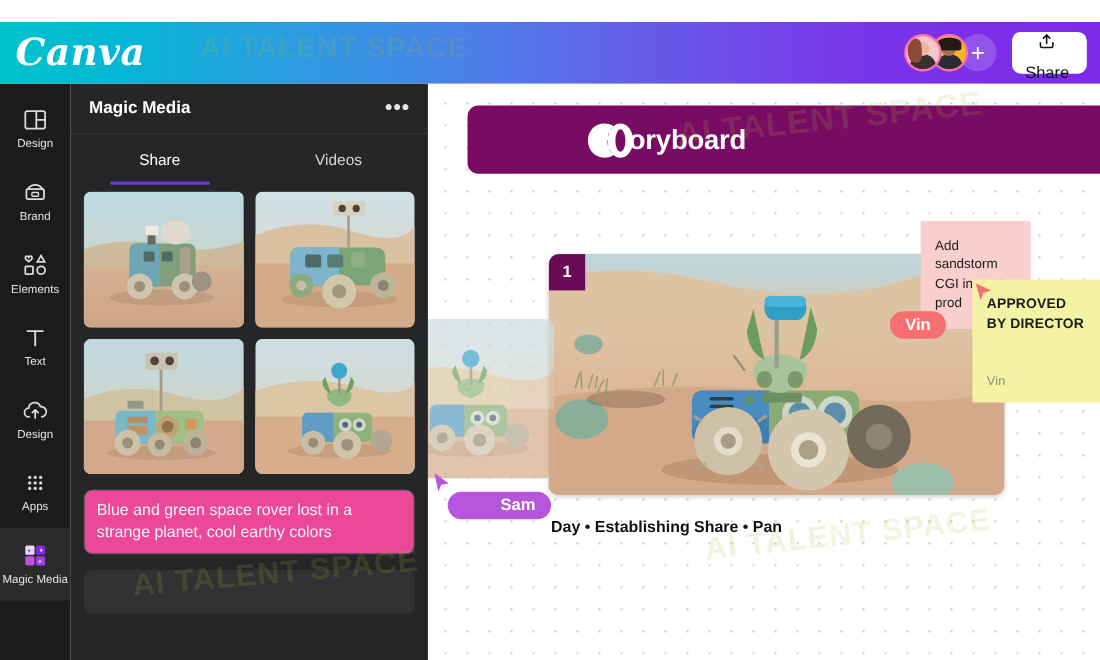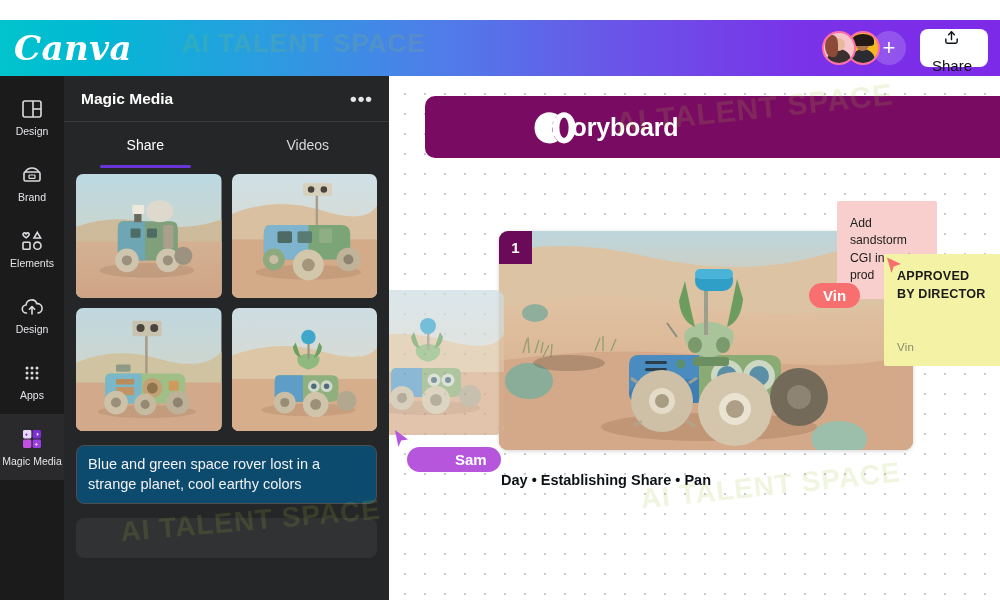--- a/index.html
+++ b/index.html
@@ -105,21 +105,21 @@
     padding: 6px 12px 0 12px; display: grid; grid-template-columns: 1fr 1fr;
     gap: 10px;
   }
   .thumb {
     width: 100%; aspect-ratio: 1/0.85; border-radius: 7px; overflow: hidden;
     cursor: pointer; position: relative;
   }
   .thumb svg { width: 100%; height: 100%; display:block; }
   .prompt-box {
     margin: 14px 12px 0 12px; min-height: 58px; border-radius: 8px;
-    border: 1px solid #4d4e50; background: #0c4a6e; padding: 9px 11px;
+    border: 1px solid #4d4e50; background: #ec4899; padding: 9px 11px;
     color: #f2f2f4; font-size: 14.5px; line-height: 1.35; cursor: text;
   }
   .gen-btn {
     margin: 14px 12px 0 12px; height: 40px; border-radius: 8px;
     background: #313234; cursor: pointer;
   }
 
   
   .canvas {
     position: absolute; left: 389px; top: 76px; width: 611px; height: 524px;
@@ -252,20 +252,29 @@
         <svg class="rail-ic" viewBox="0 0 24 24" fill="none" stroke="#dcdce0" stroke-width="1.6">
           <path d="M3.2 4.6c.8-1.1 2.3-1 2.9.2.6-1.2 2.1-1.3 2.9-.2.7 1-.1 2.3-2.9 4.2C3.3 6.9 2.5 5.6 3.2 4.6z"></path>
           <path d="M17.3 3.4l3.3 5.6h-6.6z"></path>
           <rect x="3" y="13.2" width="7" height="7" rx="0.8"></rect>
           <circle cx="17.4" cy="16.7" r="3.6"></circle>
         </svg>
       </span>
       <span class="rail-label">Elements</span>
     </div>
 
+    <div class="rail-item">
+      <span>
+        <svg class="rail-ic" viewBox="0 0 24 24" fill="none" stroke="#dcdce0" stroke-width="1.7" stroke-linecap="round">
+          <path d="M5 6h14"></path>
+            <path d="M12 6v13"></path>
+        </svg>
+      </span>
+      <span class="rail-label">Text</span>
+    </div>
 
     <div class="rail-item">
       <span>
         <svg class="rail-ic" viewBox="0 0 24 24" fill="none" stroke="#dcdce0" stroke-width="1.6" stroke-linecap="round" stroke-linejoin="round">
           <path d="M6.5 18a4 4 0 0 1-.4-8 5.5 5.5 0 0 1 10.7-1.3A3.9 3.9 0 0 1 18 18"></path>
           <path d="M12 19v-7"></path>
             <path d="M9.4 14.2L12 11.6l2.6 2.6"></path>
         </svg>
       </span>
       <span class="rail-label">Design</span>

